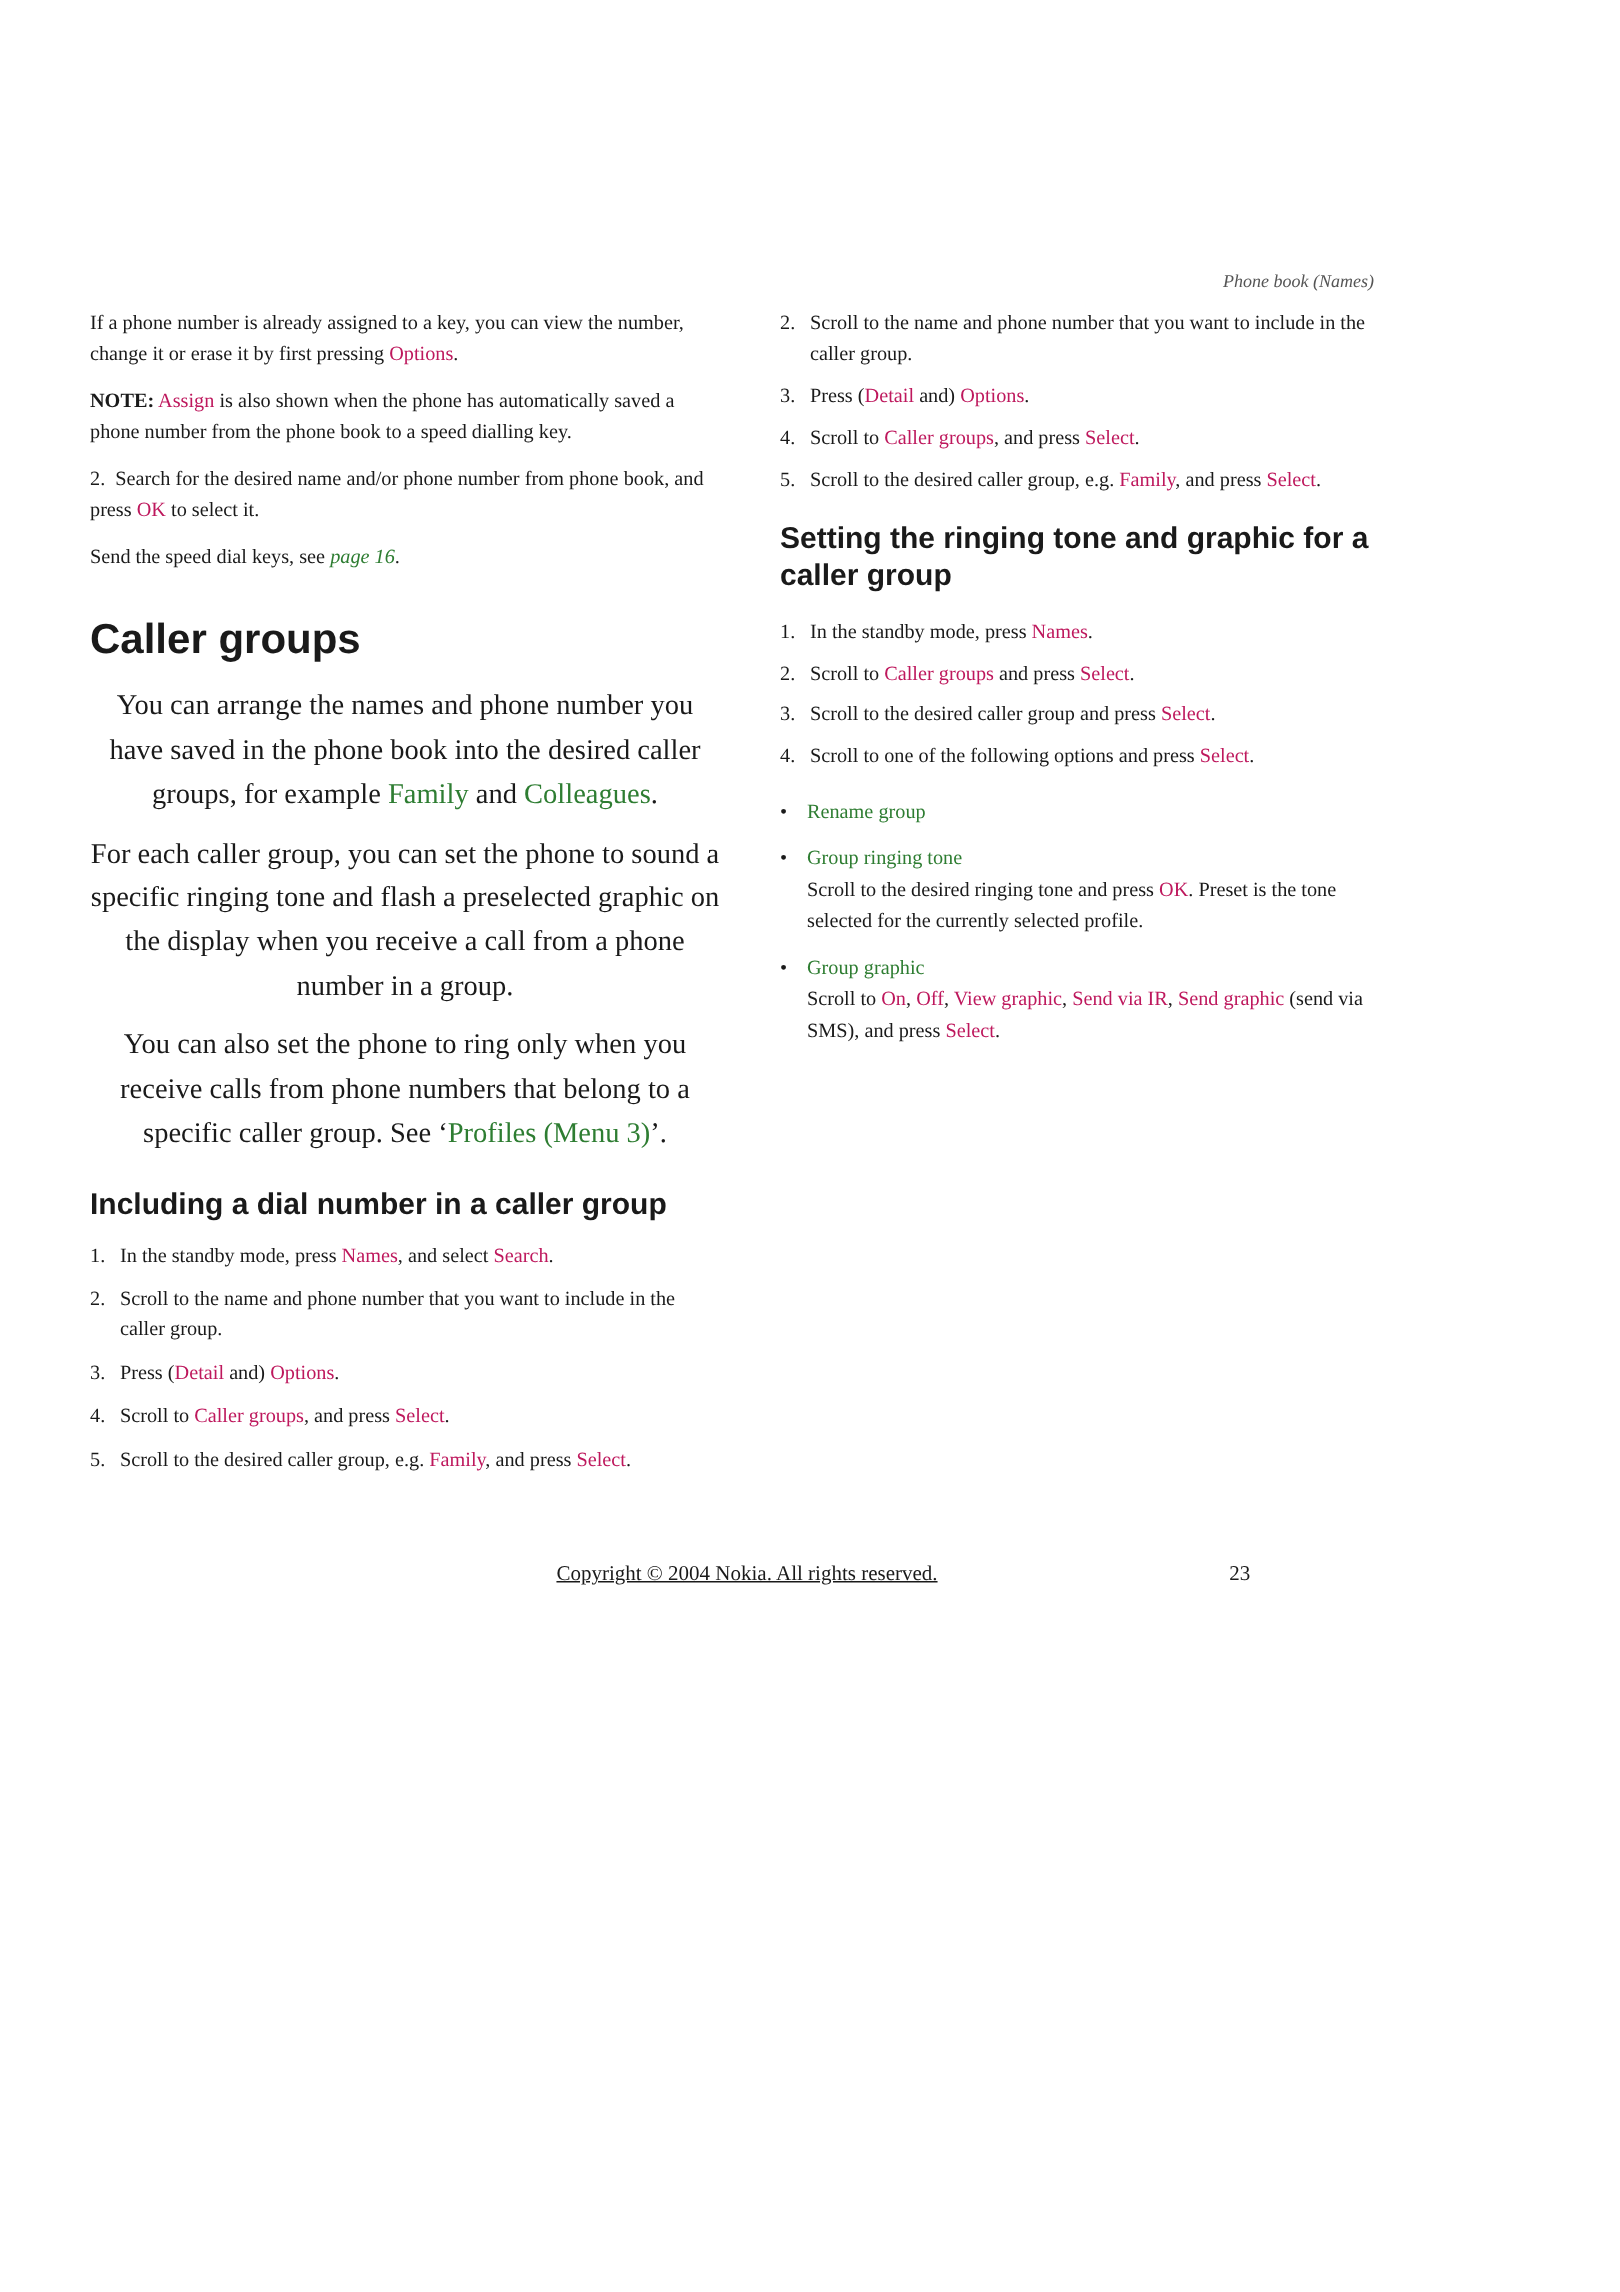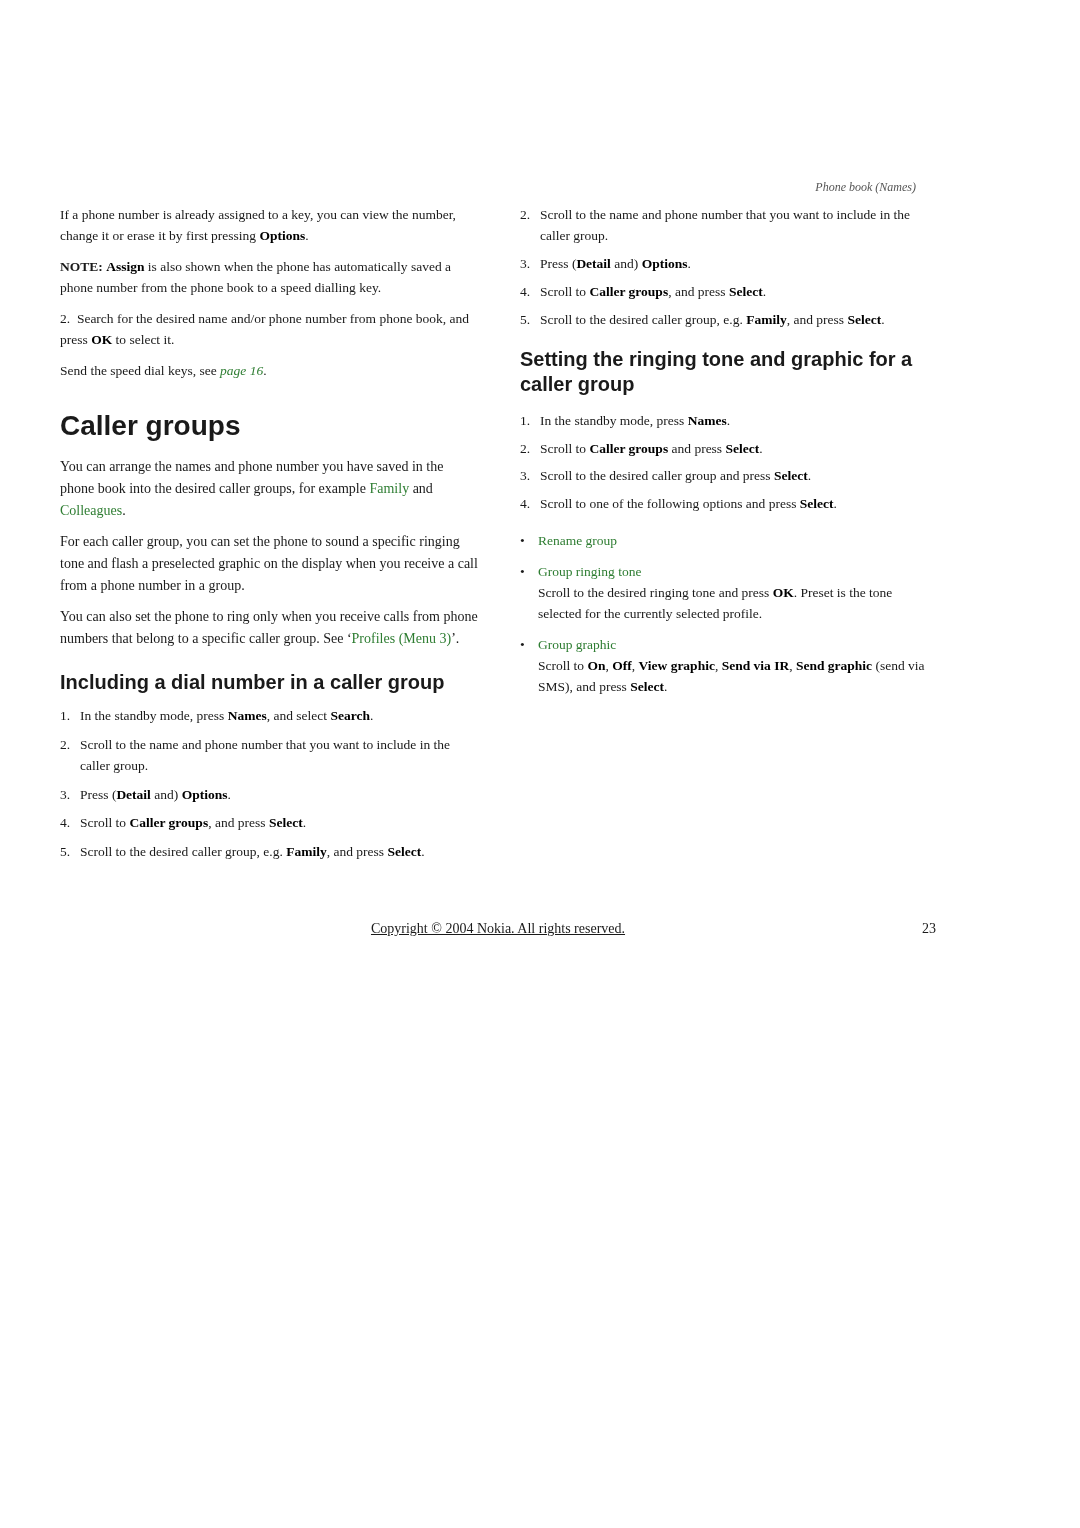--- a/index.html
+++ b/index.html
@@ -62,22 +62,22 @@
       font-size: 13.5px;
       line-height: 1.55;
       margin-bottom: 12px;
     }
 
     .note-bold {
       font-weight: bold;
     }
 
     .green-link {
-      color: #000000;
-      font-weight: bold;
+      color: #be185d;
+      font-weight: normal;
     }
 
     .green-link-normal {
       color: #2e7d32;
     }
 
     .page-link {
       color: #2e7d32;
       font-style: italic;
     }
@@ -92,23 +92,24 @@
     .section-title {
       font-size: 28px;
       font-weight: bold;
       font-family: Arial, Helvetica, sans-serif;
       color: #1a1a1a;
       margin-bottom: 14px;
       line-height: 1.1;
     }
 
     .section-body {
-      font-size: 14px;
+      font-size: 19px;
       line-height: 1.55;
       margin-bottom: 10px;
+      text-align: center;
     }
 
     .subsection-title {
       font-size: 20px;
       font-weight: bold;
       font-family: Arial, Helvetica, sans-serif;
       color: #1a1a1a;
       margin: 20px 0 12px 0;
       line-height: 1.2;
     }
@@ -345,18 +346,18 @@
 
     </div>
 
   </div>
 
   <div style="padding: 50px 60px 20px 60px; display: flex; justify-content: space-between; align-items: flex-end;">
     <div style="flex:1"></div>
     <div style="flex:2; text-align:center;text-decoration:underline;">
       <span>Copyright © 2004 Nokia. All rights reserved.</span>
     </div>
-    <div style="flex:1; text-align:right;">
+    <div style="flex:1; text-align:center;">
       <span>23</span>
     </div>
   </div>
 
 </div>
 
 </body></html>

